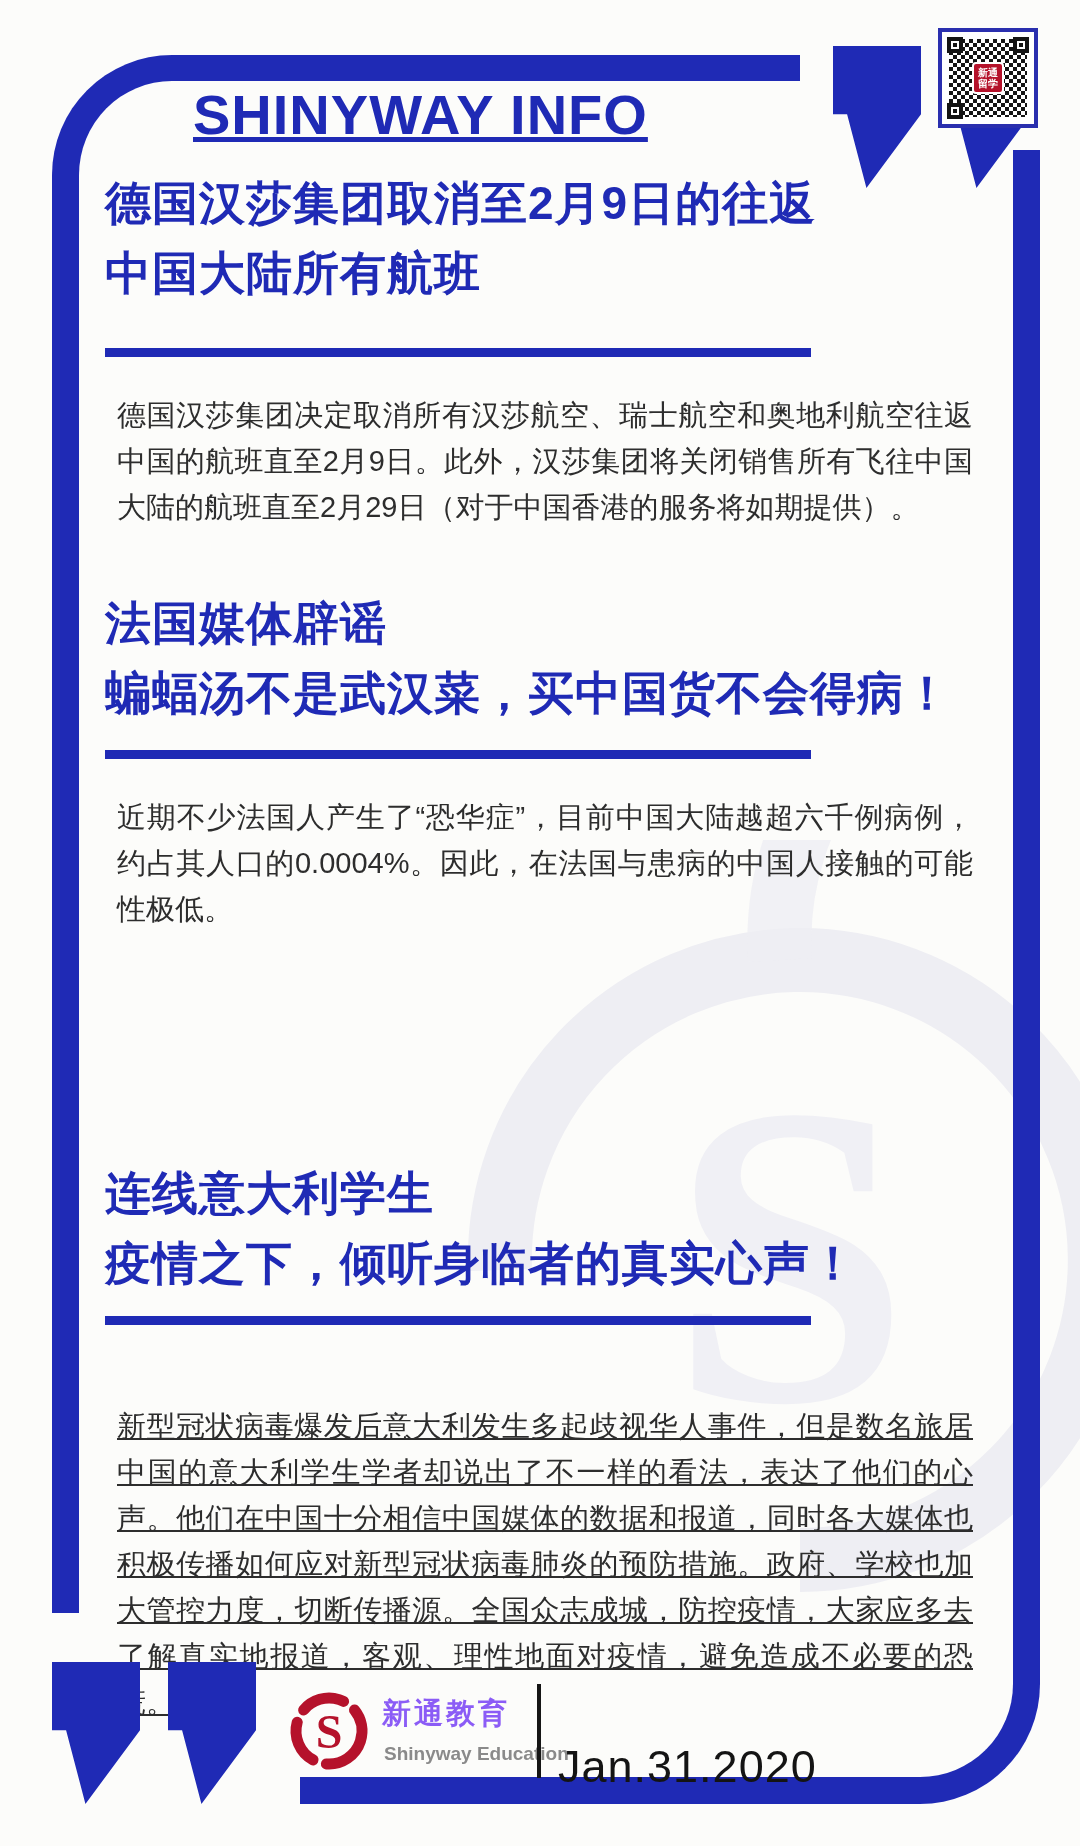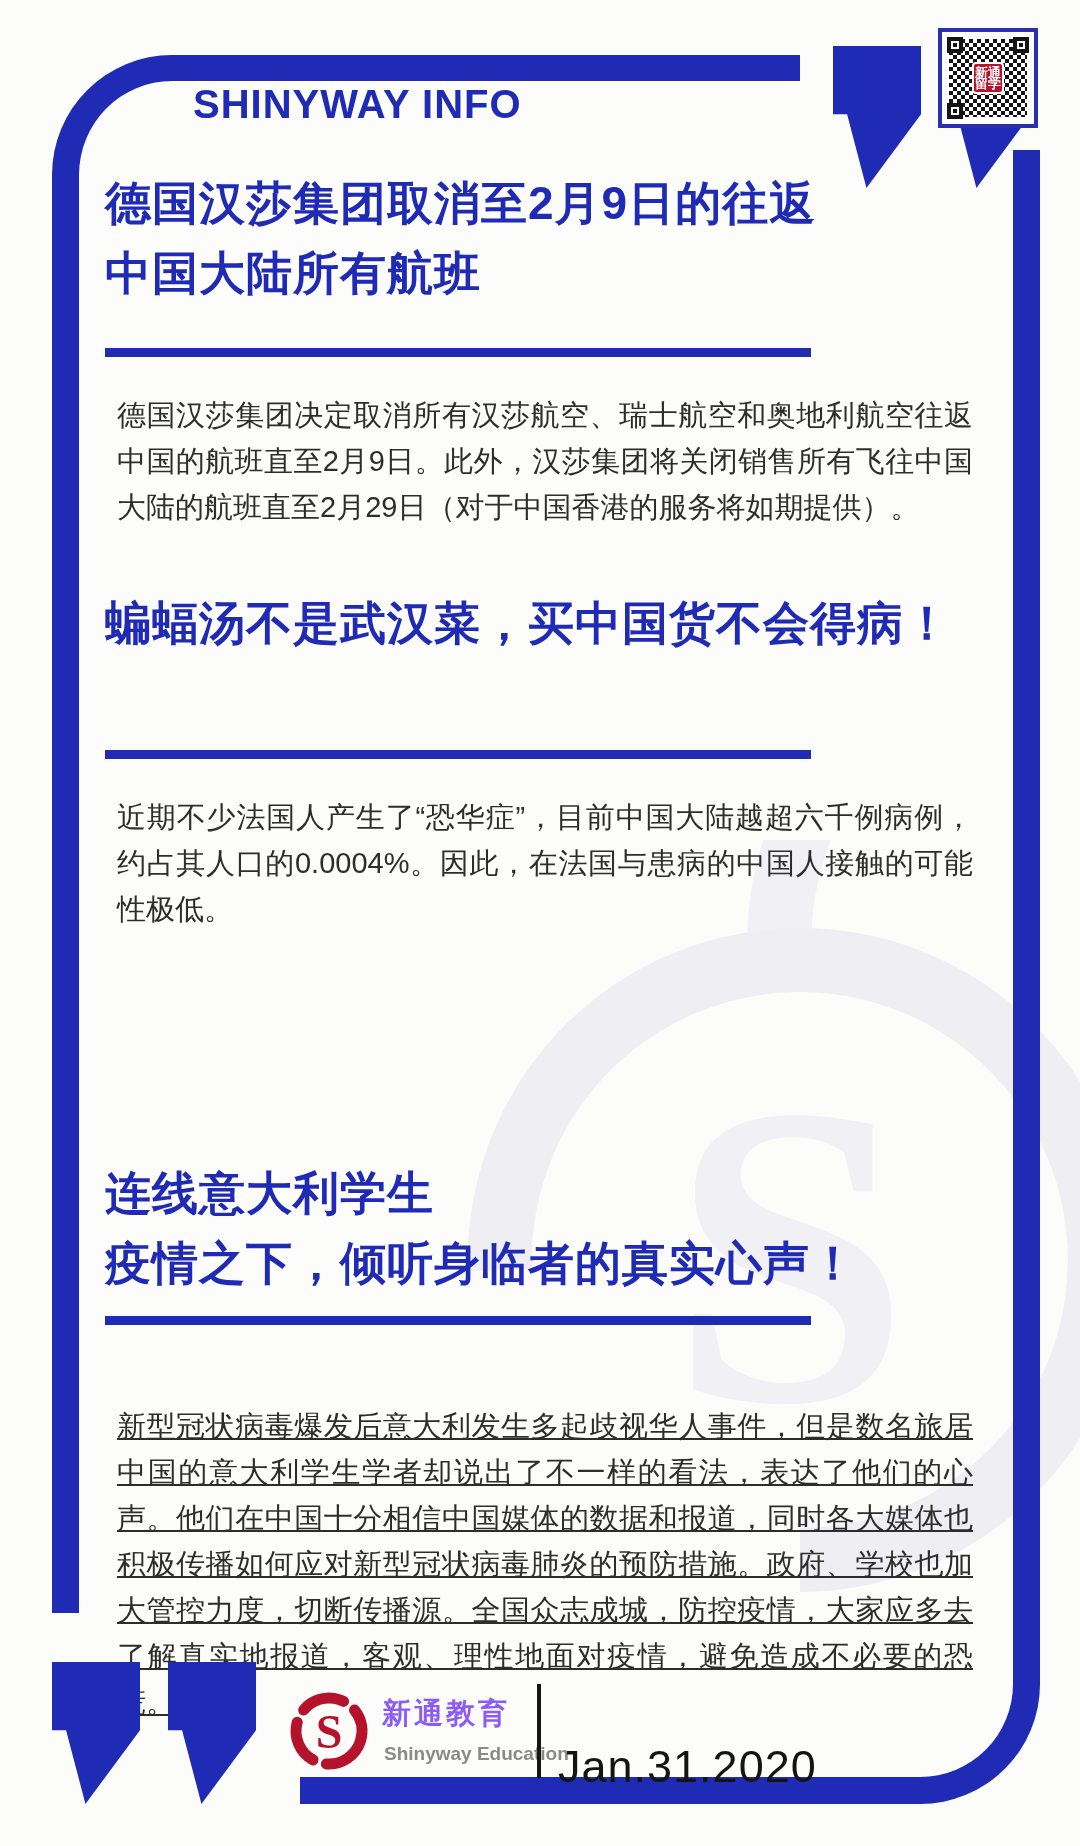--- a/index.html
+++ b/index.html
@@ -15,22 +15,23 @@
     border-top-left-radius:120px;box-sizing:border-box;
   }
   .frame-br{
     position:absolute;left:300px;top:150px;width:740px;height:1654px;
     border-right:27px solid #1f2ab5;border-bottom:27px solid #1f2ab5;
     border-bottom-right-radius:120px;box-sizing:border-box;
   }
   
   .brand{
     position:absolute;left:193px;top:82px;width:520px;
-    font-size:40px;font-weight:800;letter-spacing:1px;color:#1f2ab5;
+    font-size:56px;font-weight:800;letter-spacing:1px;color:#1f2ab5;
     white-space:nowrap;
+    text-decoration:underline;
   }
   .quote{
     position:absolute;width:88px;height:142px;background:#1f2ab5;
     clip-path:polygon(0 0,100% 0,100% 48%,38% 100%,16% 48%,0 48%);
   }
   .q-tr1{left:833px;top:46px;}
   .q-tr2{left:943px;top:46px;}
   .q-bl1{left:52px;top:1662px;}
   .q-bl2{left:168px;top:1662px;}
   
@@ -41,21 +42,21 @@
   .qr-pattern{
     position:absolute;inset:7px;
     background:conic-gradient(#141414 25%,transparent 0 50%,#141414 0 75%,transparent 0) 0 0/8px 8px;
   }
   .finder{position:absolute;width:16px;height:16px;border:4px solid #141414;background:#fff;box-sizing:border-box;}
   .finder::after{content:'';position:absolute;inset:2px;background:#141414;}
   .f-tl{left:5px;top:5px;} .f-tr{right:5px;top:5px;} .f-bl{left:5px;bottom:5px;}
   .qr-badge{
     position:absolute;left:50%;top:50%;transform:translate(-50%,-50%);
     width:32px;height:32px;background:#b5122b;border:2px solid #fff;border-radius:4px;
-    color:#fff;font-size:13px;line-height:11px;text-align:center;box-sizing:border-box;
+    color:#fff;font-size:10px;line-height:11px;text-align:center;box-sizing:border-box;
     display:flex;align-items:center;justify-content:center;white-space:pre-line;font-weight:bold;
   }
   
   .sec-title{
     position:absolute;left:105px;width:900px;color:#1f2ab5;
     font-size:46px;font-weight:700;line-height:70px;letter-spacing:1px;
   }
   .divider{position:absolute;left:105px;width:706px;height:9px;background:#1f2ab5;}
   .body-text{
     position:absolute;left:105px;width:880px;color:#2d2d2d;
@@ -118,20 +119,21 @@
     <div class="sec-title t1">
       <div>德国汉莎集团取消至2月9日的往返</div>
       <div>中国大陆所有航班</div>
     </div>
     <div class="divider d1"></div>
     <div class="body-text b1">
       <p>德国汉莎集团决定取消所有汉莎航空、瑞士航空和奥地利航空往返中国的航班直至2月9日。此外，汉莎集团将关闭销售所有飞往中国大陆的航班直至2月29日（对于中国香港的服务将如期提供）。</p>
     </div>
 
     <div class="sec-title t2">
+      <div>法国媒体辟谣</div>
       <div>蝙蝠汤不是武汉菜，买中国货不会得病！</div>
     </div>
     <div class="divider d2"></div>
     <div class="body-text b2">
       <p>近期不少法国人产生了“恐华症”，目前中国大陆越超六千例病例，约占其人口的0.0004%。因此，在法国与患病的中国人接触的可能性极低。</p>
     </div>
 
     <div class="sec-title t3">
       <div>连线意大利学生</div>
       <div>疫情之下，倾听身临者的真实心声！</div>

